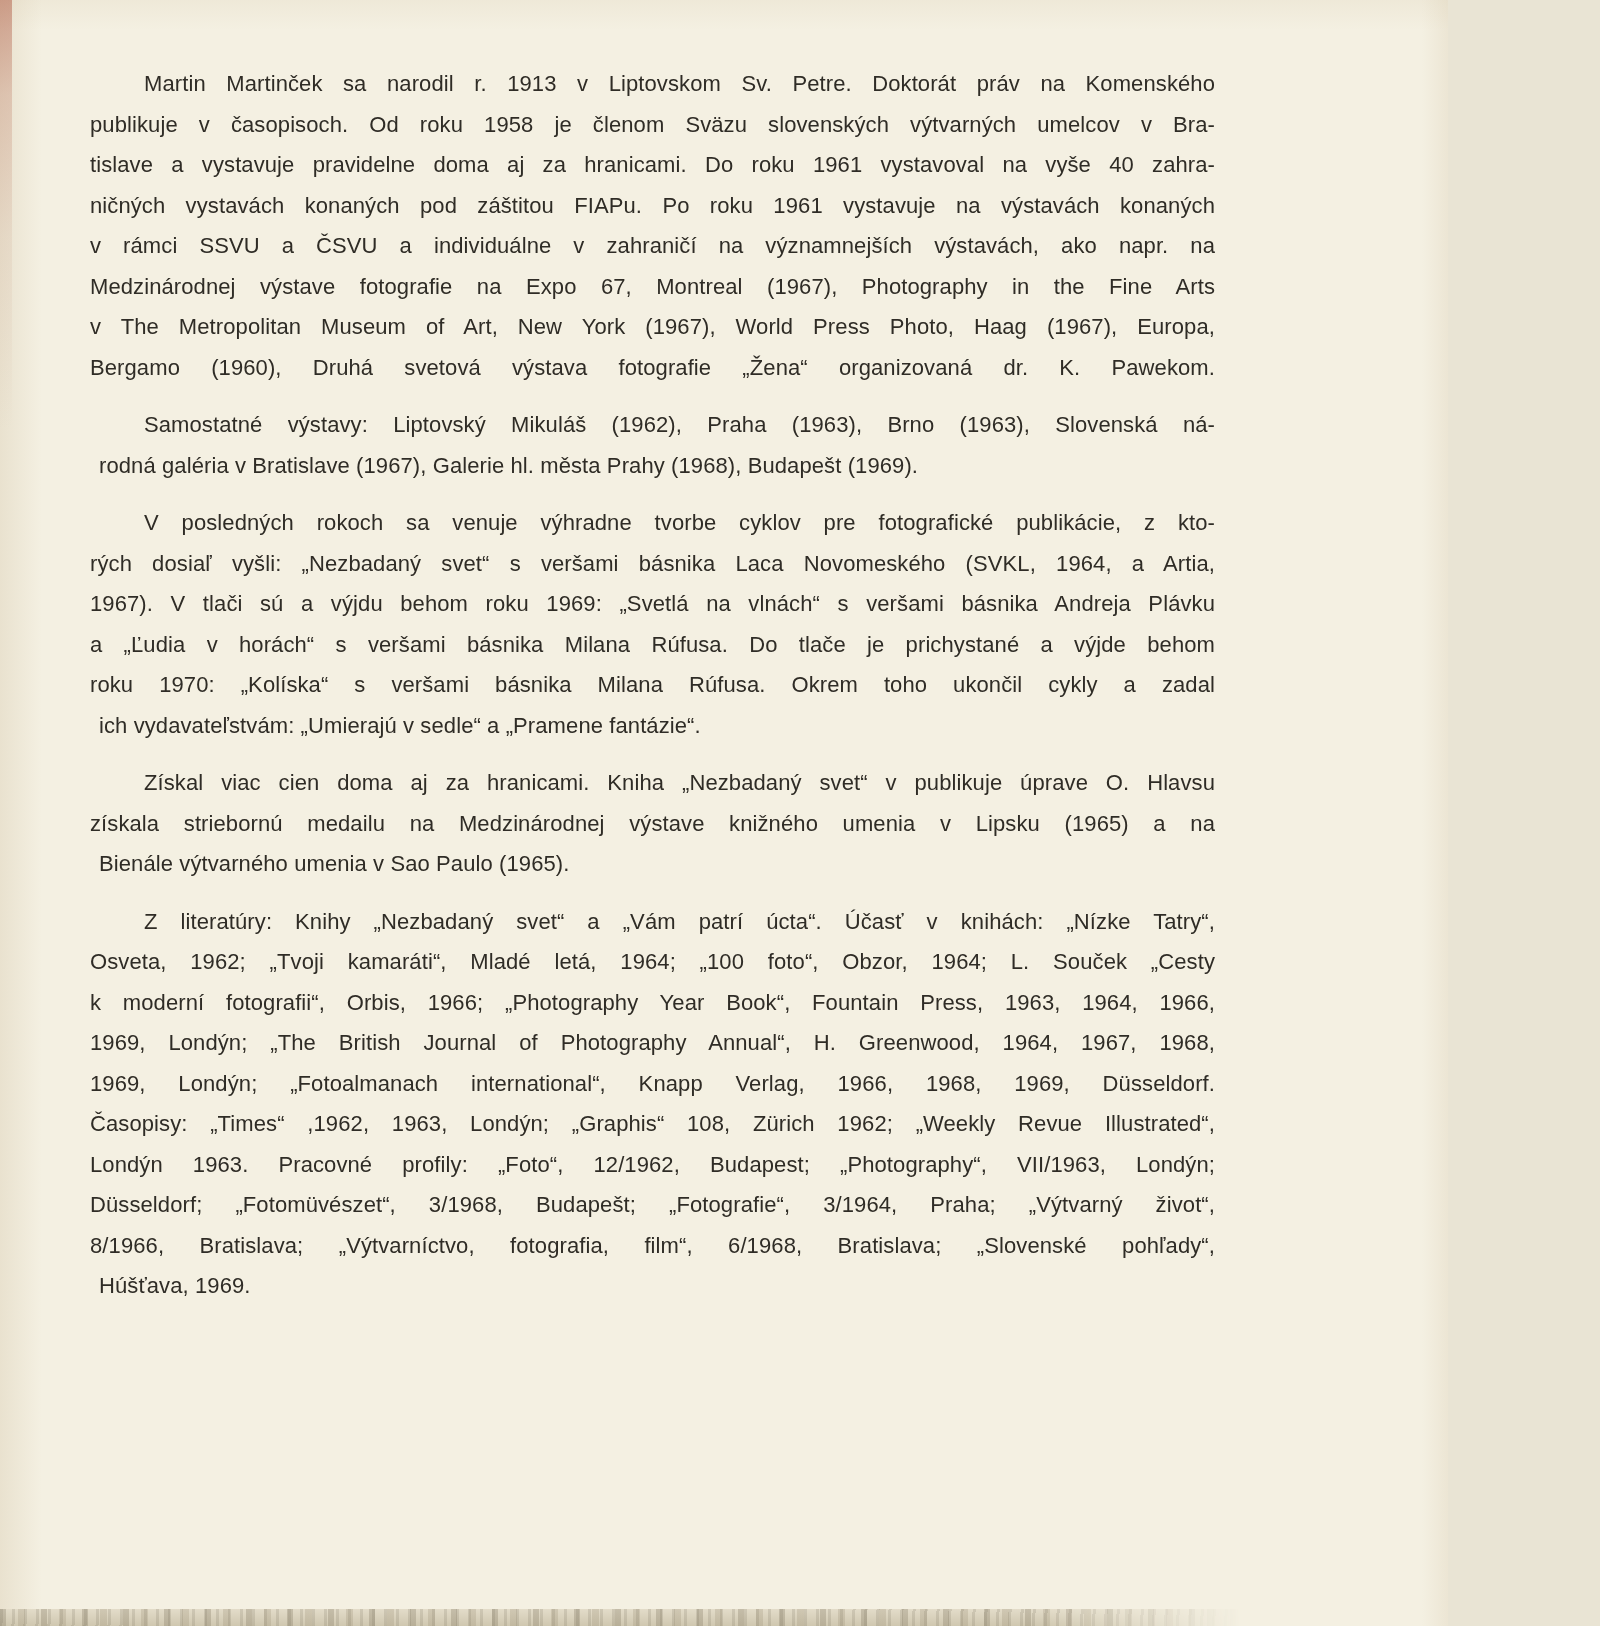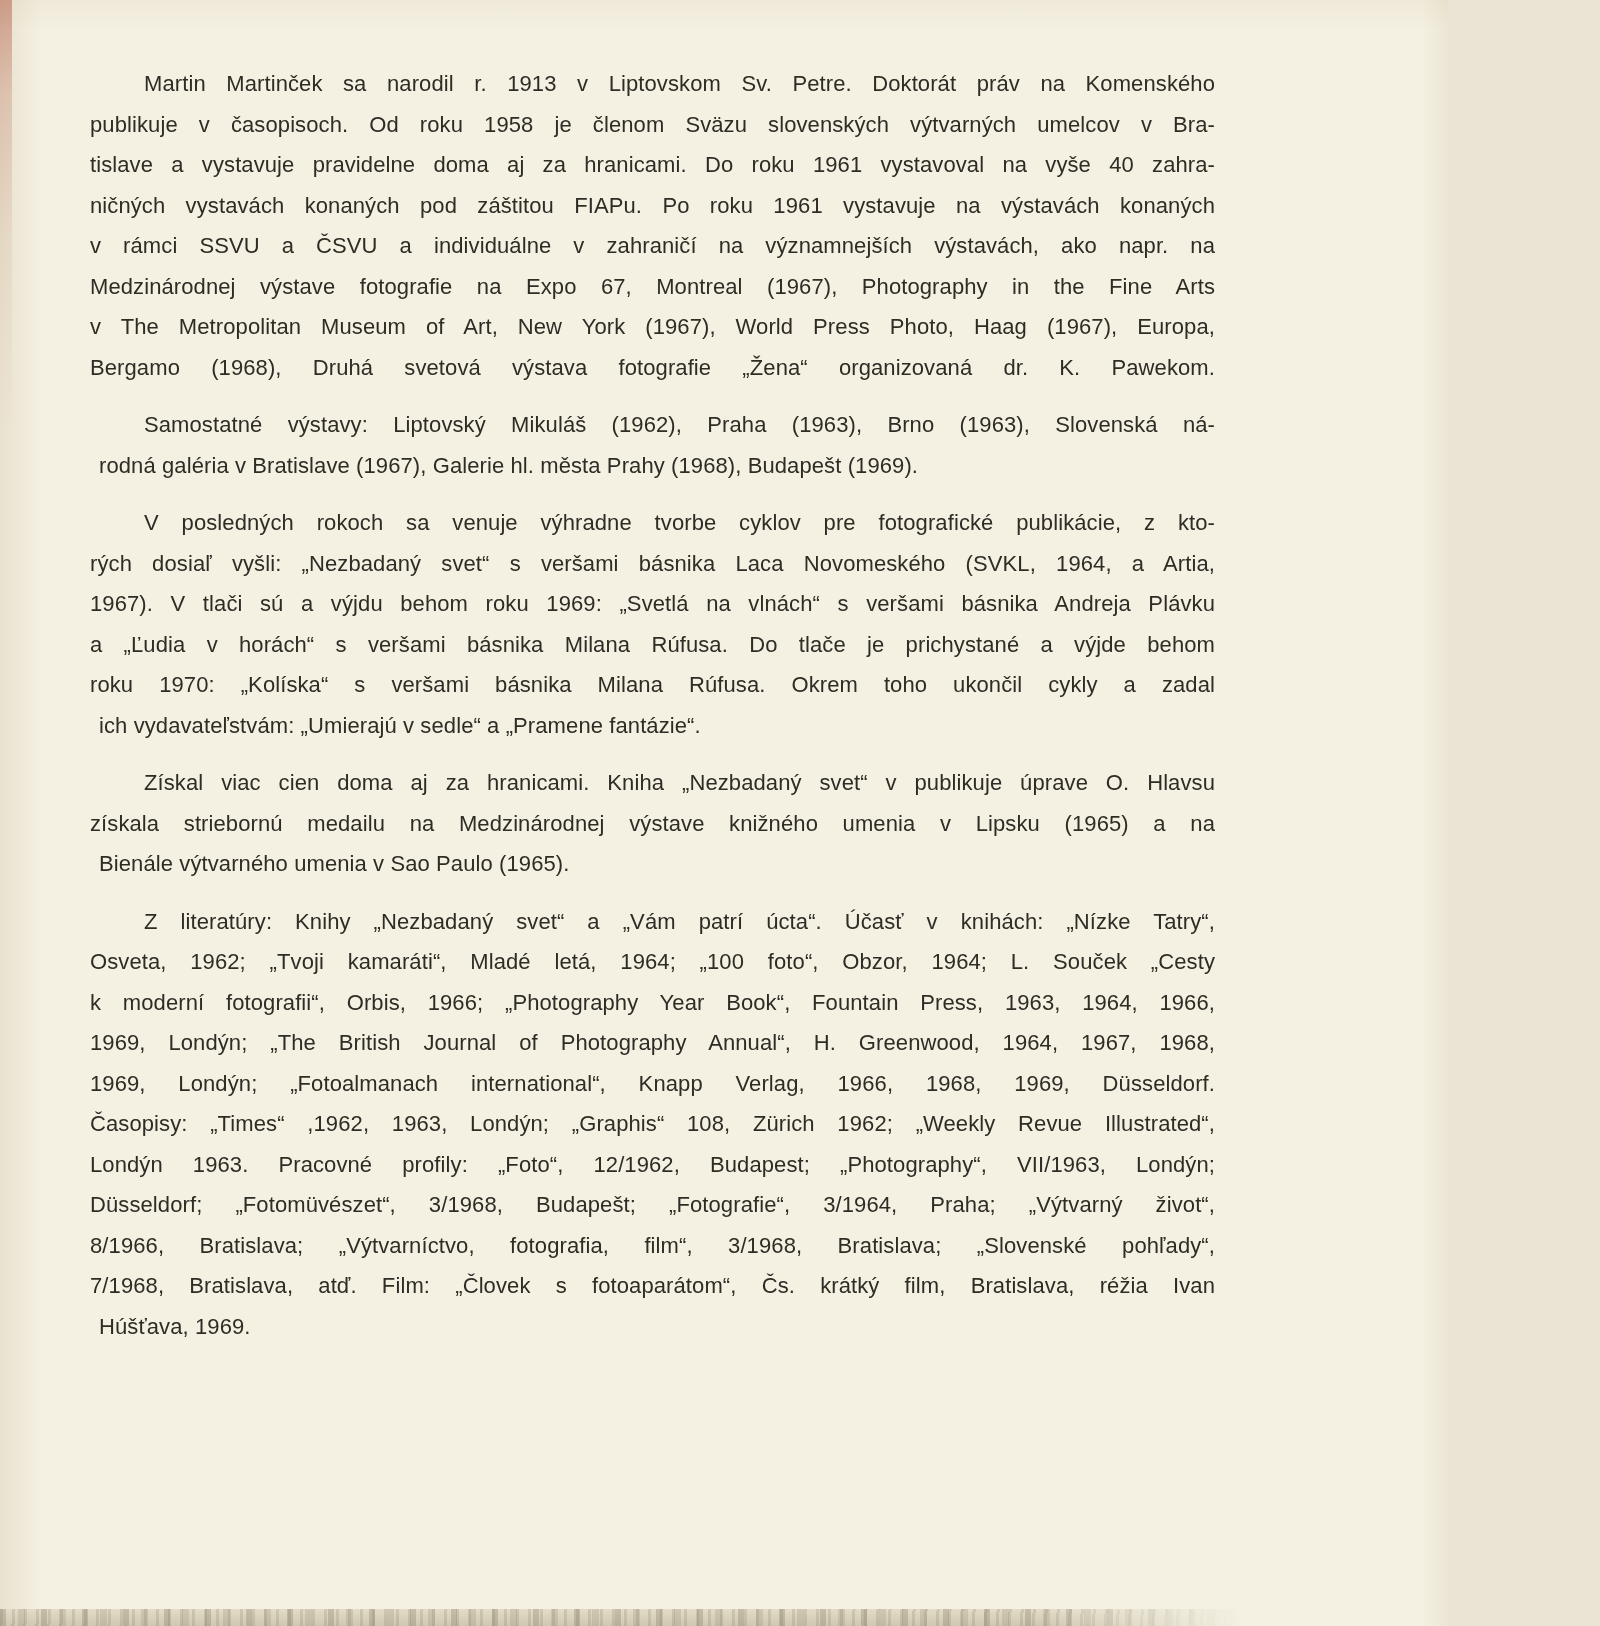--- a/index.html
+++ b/index.html
@@ -92,21 +92,21 @@
   <div class="edge-tint"></div>
   <div class="text-block" id="text-block">
       <div class="para">
         <div class="line first">Martin Martinček sa narodil r. 1913 v Liptovskom Sv. Petre. Doktorát práv na Komenského</div>
         <div class="line">publikuje v časopisoch. Od roku 1958 je členom Sväzu slovenských výtvarných umelcov v Bra-</div>
         <div class="line">tislave a vystavuje pravidelne doma aj za hranicami. Do roku 1961 vystavoval na vyše 40 zahra-</div>
         <div class="line">ničných vystavách konaných pod záštitou FIAPu. Po roku 1961 vystavuje na výstavách konaných</div>
         <div class="line">v rámci SSVU a ČSVU a individuálne v zahraničí na významnejších výstavách, ako napr. na</div>
         <div class="line">Medzinárodnej výstave fotografie na Expo 67, Montreal (1967), Photography in the Fine Arts</div>
         <div class="line">v The Metropolitan Museum of Art, New York (1967), World Press Photo, Haag (1967), Europa,</div>
-        <div class="line">Bergamo (1968), Druhá svetová výstava fotografie „Žena“ organizovaná dr. K. Pawekom.</div>
+        <div class="line">Bergamo (1960), Druhá svetová výstava fotografie „Žena“ organizovaná dr. K. Pawekom.</div>
       </div>
       <div class="para">
         <div class="line first">Samostatné výstavy: Liptovský Mikuláš (1962), Praha (1963), Brno (1963), Slovenská ná-</div>
         <div class="line last">rodná galéria v Bratislave (1967), Galerie hl. města Prahy (1968), Budapešt (1969).</div>
       </div>
       <div class="para">
         <div class="line first">V posledných rokoch sa venuje výhradne tvorbe cyklov pre fotografické publikácie, z kto-</div>
         <div class="line">rých dosiaľ vyšli: „Nezbadaný svet“ s veršami básnika Laca Novomeského (SVKL, 1964, a Artia,</div>
         <div class="line">1967). V tlači sú a výjdu behom roku 1969: „Svetlá na vlnách“ s veršami básnika Andreja Plávku</div>
         <div class="line">a „Ľudia v horách“ s veršami básnika Milana Rúfusa. Do tlače je prichystané a výjde behom</div>
@@ -120,19 +120,18 @@
       </div>
       <div class="para">
         <div class="line first">Z literatúry: Knihy „Nezbadaný svet“ a „Vám patrí úcta“. Účasť v knihách: „Nízke Tatry“,</div>
         <div class="line">Osveta, 1962; „Tvoji kamaráti“, Mladé letá, 1964; „100 foto“, Obzor, 1964; L. Souček „Cesty</div>
         <div class="line">k moderní fotografii“, Orbis, 1966; „Photography Year Book“, Fountain Press, 1963, 1964, 1966,</div>
         <div class="line">1969, Londýn; „The British Journal of Photography Annual“, H. Greenwood, 1964, 1967, 1968,</div>
         <div class="line">1969, Londýn; „Fotoalmanach international“, Knapp Verlag, 1966, 1968, 1969, Düsseldorf.</div>
         <div class="line">Časopisy: „Times“ ,1962, 1963, Londýn; „Graphis“ 108, Zürich 1962; „Weekly Revue Illustrated“,</div>
         <div class="line">Londýn 1963. Pracovné profily: „Foto“, 12/1962, Budapest; „Photography“, VII/1963, Londýn;</div>
         <div class="line">Düsseldorf; „Fotomüvészet“, 3/1968, Budapešt; „Fotografie“, 3/1964, Praha; „Výtvarný život“,</div>
-        <div class="line">8/1966, Bratislava; „Výtvarníctvo, fotografia, film“, 3/1968, Bratislava; „Slovenské pohľady“,</div>
-        <div class="line">7/1968, Bratislava, atď. Film: „Človek s fotoaparátom“, Čs. krátký film, Bratislava, réžia Ivan</div>
+        <div class="line">8/1966, Bratislava; „Výtvarníctvo, fotografia, film“, 6/1968, Bratislava; „Slovenské pohľady“,</div>
         <div class="line last">Húšťava, 1969.</div>
       </div>
     </div>
   <div class="bottom-band"></div>
 </div>
 
 </body></html>

